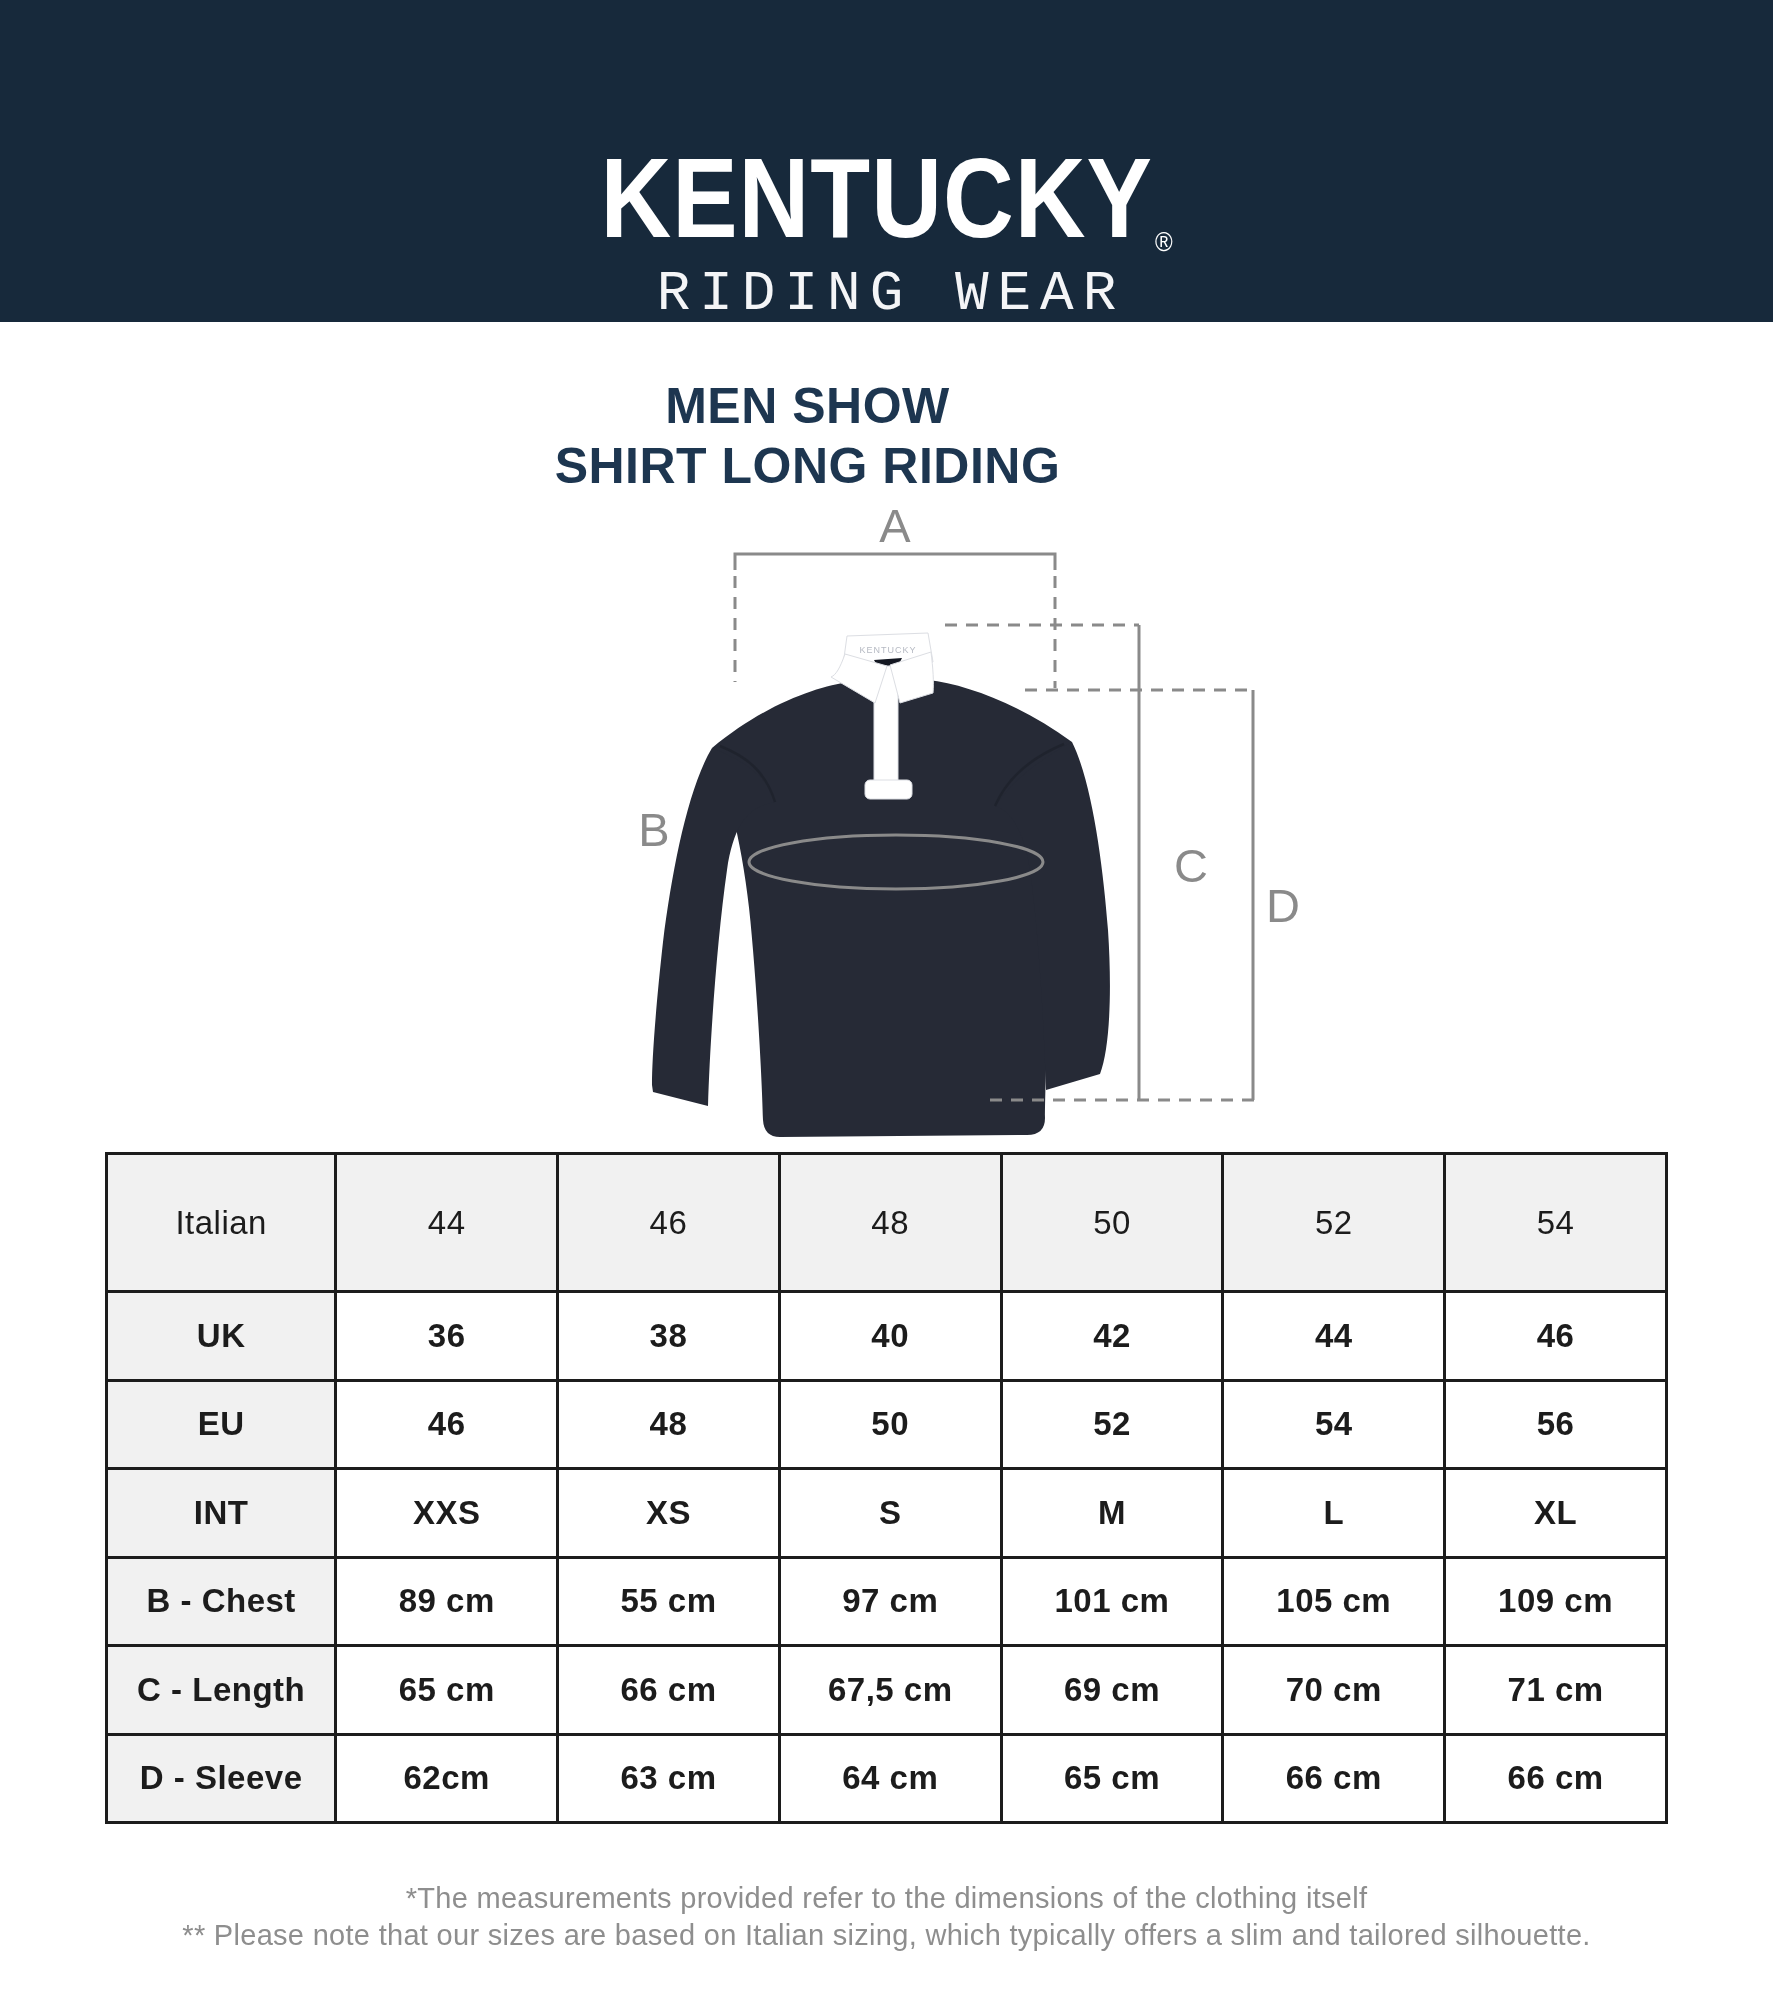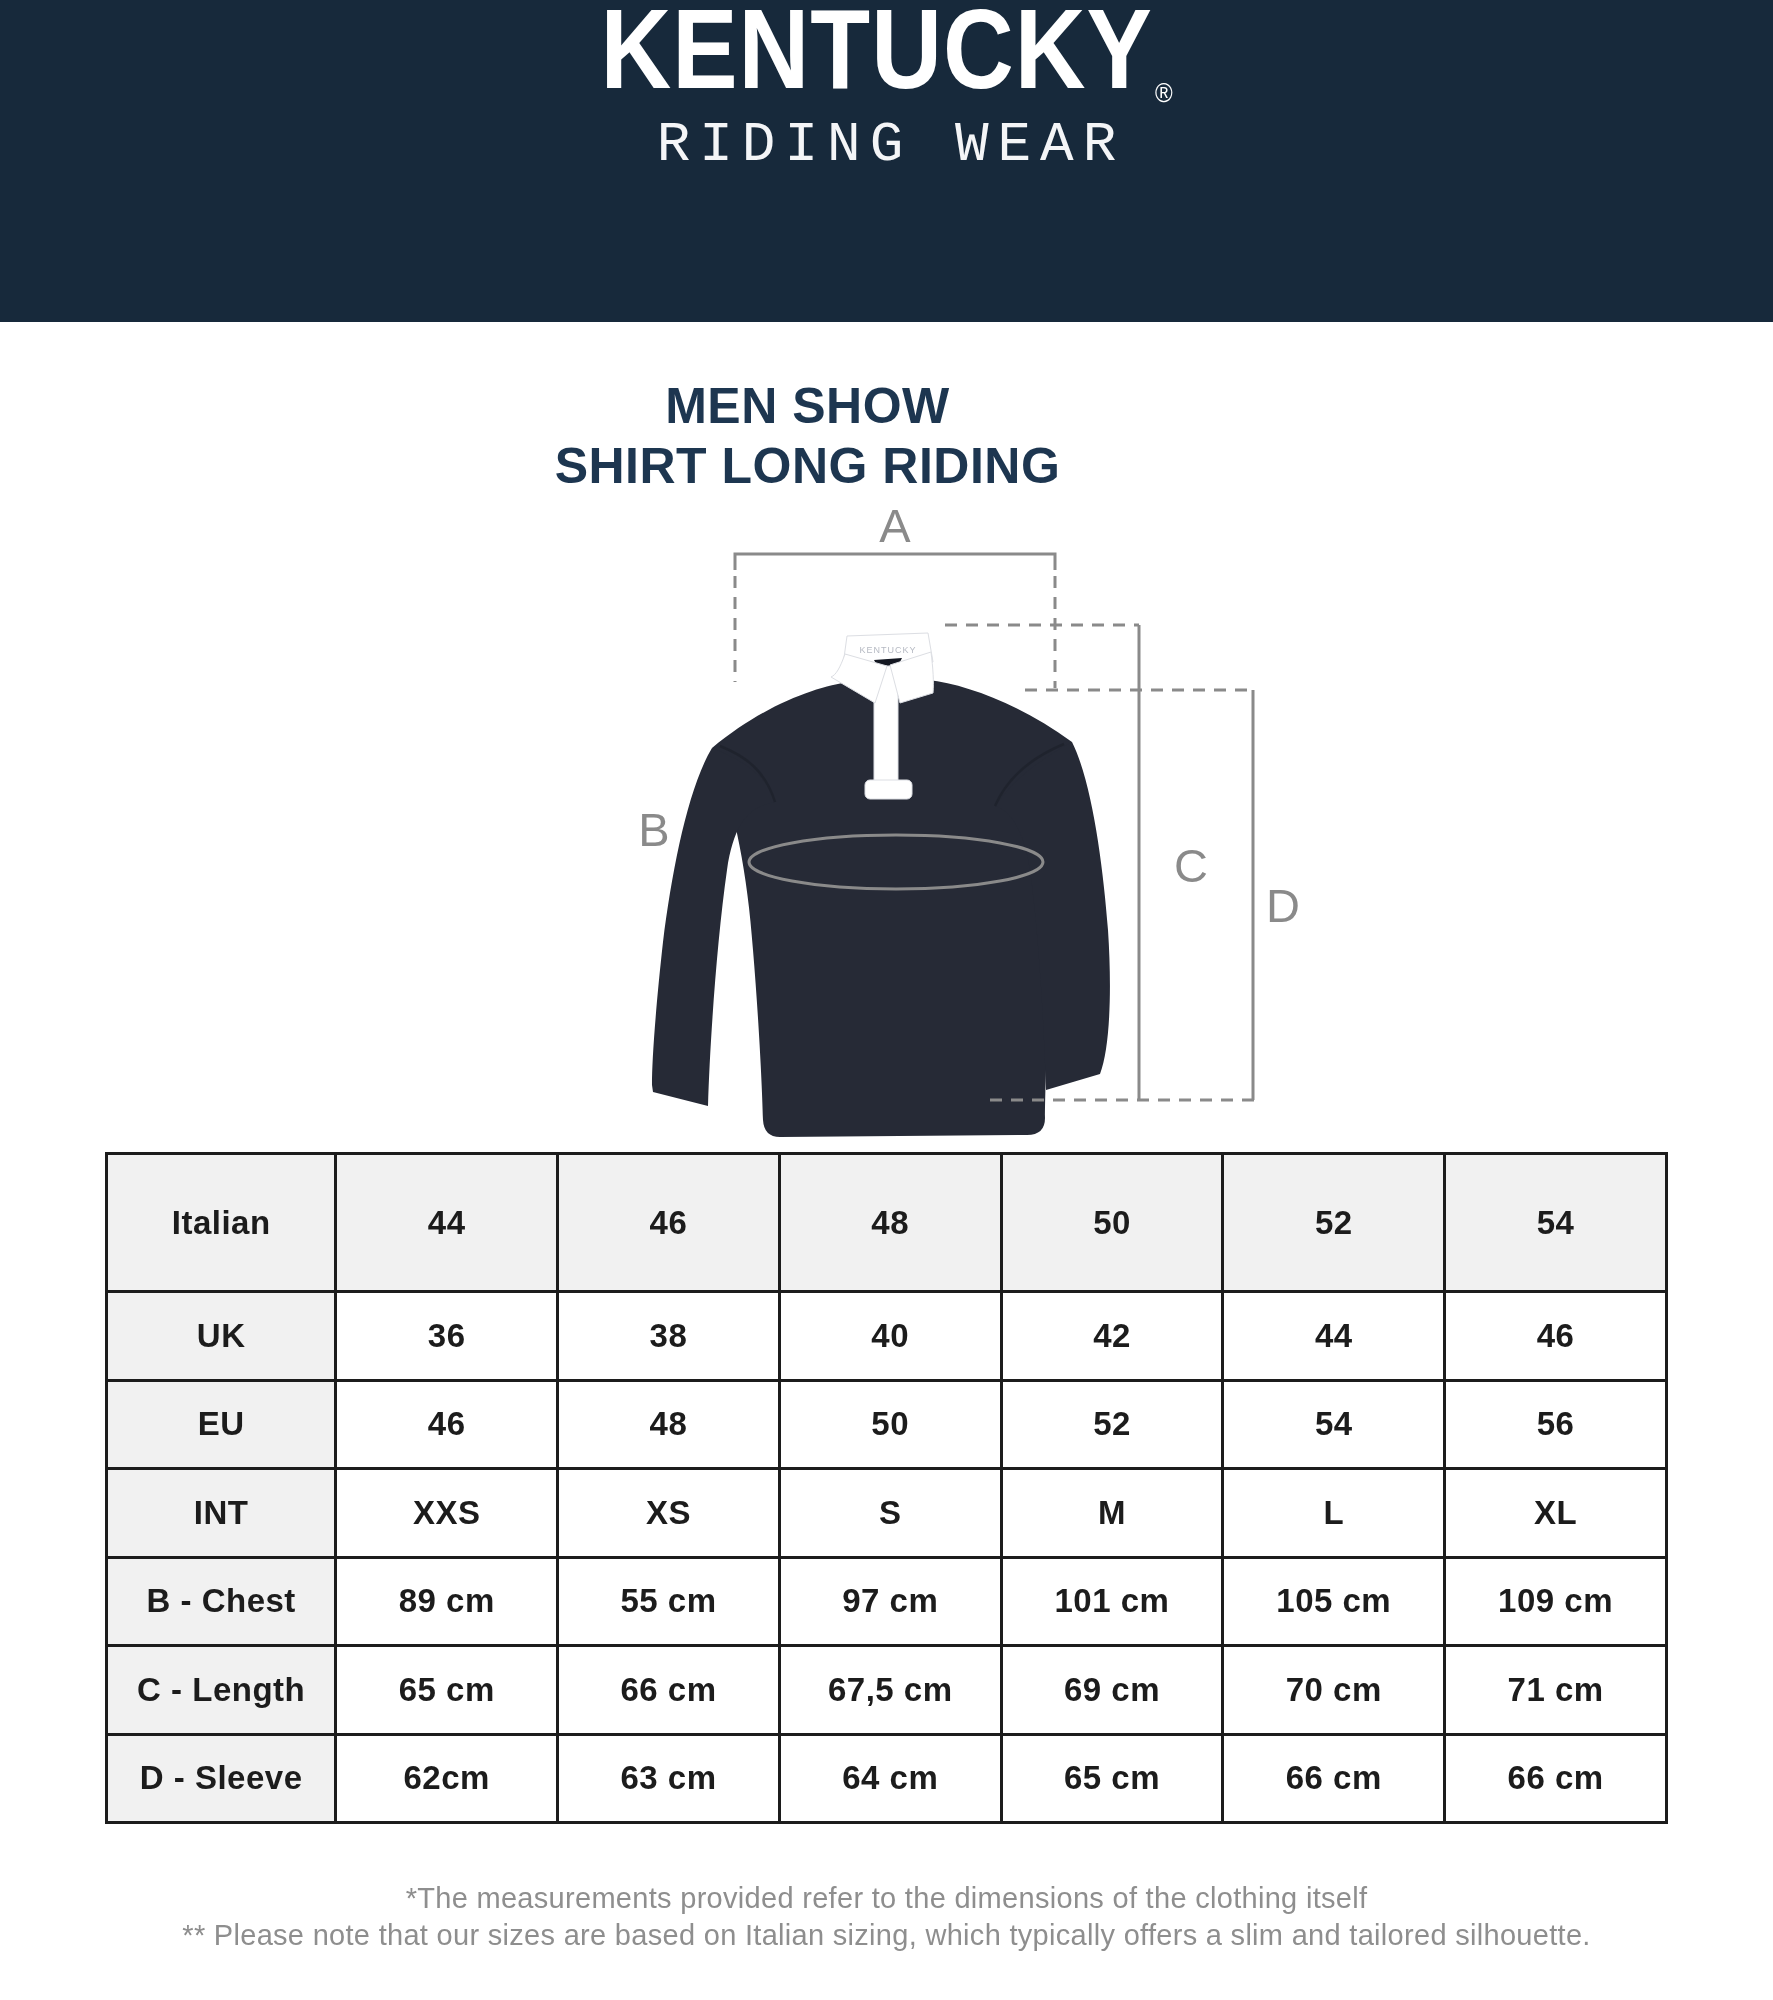--- a/index.html
+++ b/index.html
@@ -18,21 +18,21 @@
   html,body{margin:0;padding:0;}
   body{
     width:1773px;height:2000px;position:relative;overflow:hidden;
     background:#ffffff;
     font-family:"Liberation Sans", sans-serif;
   }
   
   .banner{
     position:absolute;left:0;top:0;width:1773px;height:322px;
     background:var(--banner-navy);
-    display:flex;flex-direction:column;align-items:center;justify-content:flex-start;
+    display:flex;flex-direction:column;align-items:center;justify-content:flex-end;
   }
   .brand-name{
     color:#ffffff;font-weight:bold;font-size:98px;letter-spacing:1px;
     line-height:1;transform:scaleY(1.16);transform-origin:center;
     white-space:nowrap;
   }
   .brand-reg{
     color:#ffffff;font-size:24px;font-weight:normal;letter-spacing:0;
     vertical-align:-12px;display:inline-block;margin-left:2px;
   }
@@ -63,21 +63,21 @@
     border-collapse:collapse;table-layout:fixed;
     font-size:33px;color:var(--text-dark);
   }
   .size-table td,.size-table th{
     border:3px solid var(--table-border);
     text-align:center;vertical-align:middle;padding:0;
     background:var(--white);font-weight:bold;letter-spacing:0.5px;
   }
   .size-table tr{height:78px;}
   .size-table tr.head-row{height:122px;}
-  .size-table tr.head-row th{background:var(--cell-gray);font-weight:bold;}
+  .size-table tr.head-row th{background:var(--cell-gray);font-weight:normal;}
   .size-table td.row-label{background:var(--cell-gray);font-weight:bold;}
   
   .footnotes{
     position:absolute;left:0;top:1880px;width:1773px;
     text-align:center;color:var(--footnote-gray);
     font-size:29px;line-height:37px;letter-spacing:0.3px;
   }
 </style>
 </head>
 <body>

